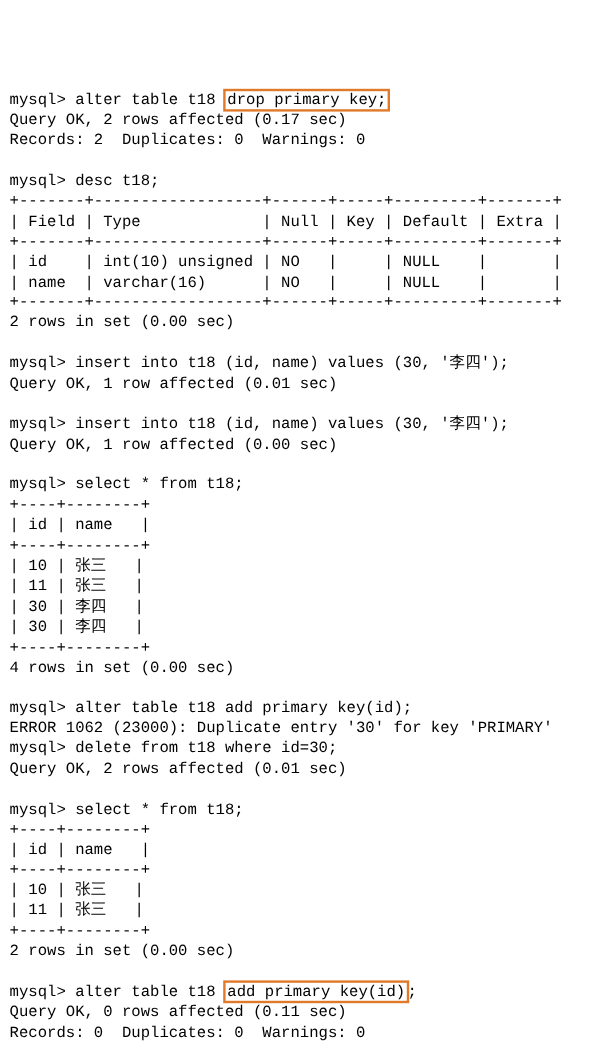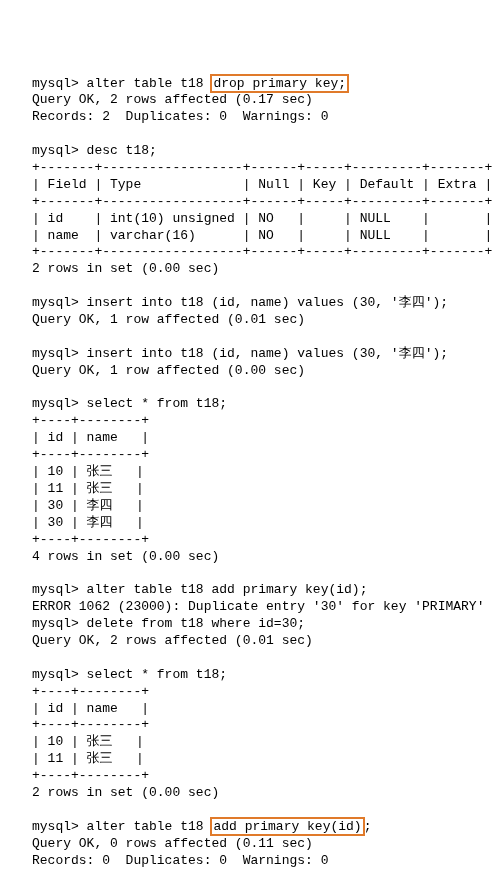--- a/index.html
+++ b/index.html
@@ -4,21 +4,21 @@
 <style>
   body {
     font-family: "Courier New", Courier, monospace;
     font-size: 13px;
     line-height: 1.3;
     color: #000;
     background: #fff;
     margin: 8px;
     white-space: pre;
   }
-  .line { display: block; margin-left: 24px; }
+  .line { display: block; }
   .hl {
     border: 2px solid #e07a2a;
     padding: 0 1px;
     margin: -2px -1px;
   }
 </style>
 </head>
 <body>
 
 

